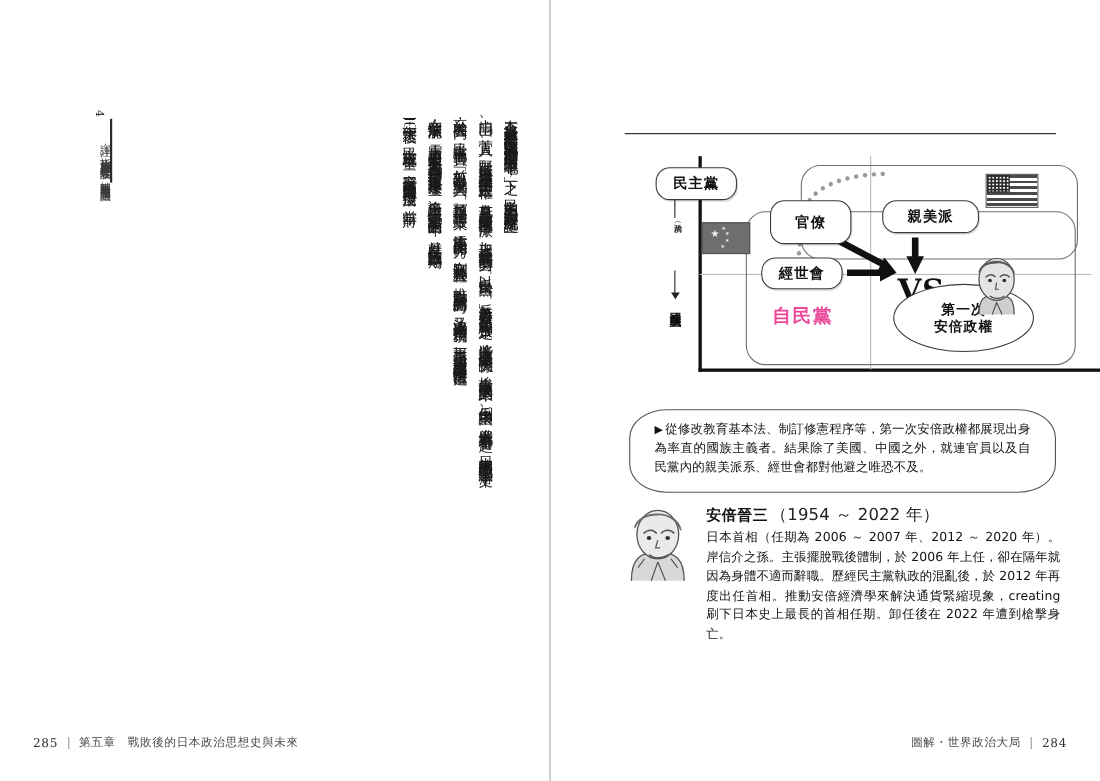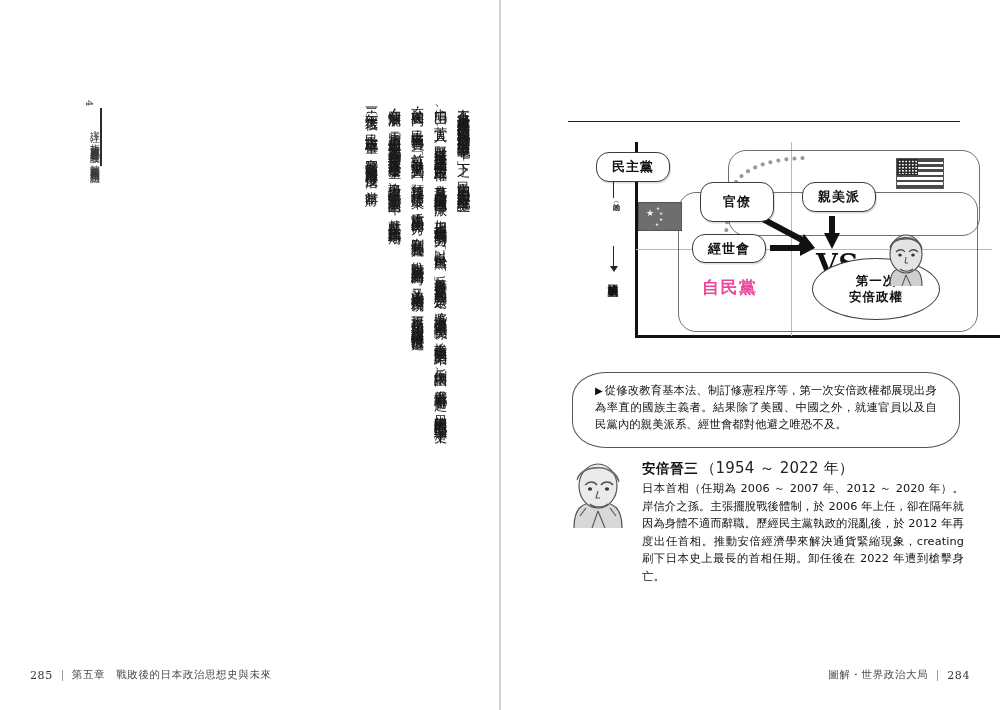--- a/index.html
+++ b/index.html
@@ -179,21 +179,21 @@
     background: #fff;
     display: flex; align-items: center; justify-content: center;
     font-family: "DejaVu Sans", "Liberation Sans", sans-serif;
     font-weight: bold; font-size: 13px; color: #111;
     letter-spacing: 1px;
     padding: 0 7px;
     box-shadow: 1px 1.5px 0 rgba(0,0,0,0.13);
   }
   .node-dpj   { left: 36px;  top: 16px;  width: 74px; height: 30px; }
   .node-bure  { left: 140px; top: 46px;  width: 74px; height: 40px; }
-  .node-pro   { left: 242px; top: 46px;  width: 74px; height: 30px; }
+  .node-pro   { left: 242px; top: 46px;  width: 88px; height: 30px; }
   .node-keis  { left: 132px; top: 98px;  width: 74px; height: 29px; }
 
   .label-ldp {
     position: absolute; left: 142px; top: 140px;
     font-family: "DejaVu Sans", "Liberation Sans", sans-serif;
     font-weight: bold; font-size: 17px; color: #ec4899; letter-spacing: 1.5px;
   }
   .ellipse-abe {
     position: absolute; left: 252px; top: 122px; width: 128px; height: 62px;
     border: 1.7px solid #3b3b3b; border-radius: 50%;

